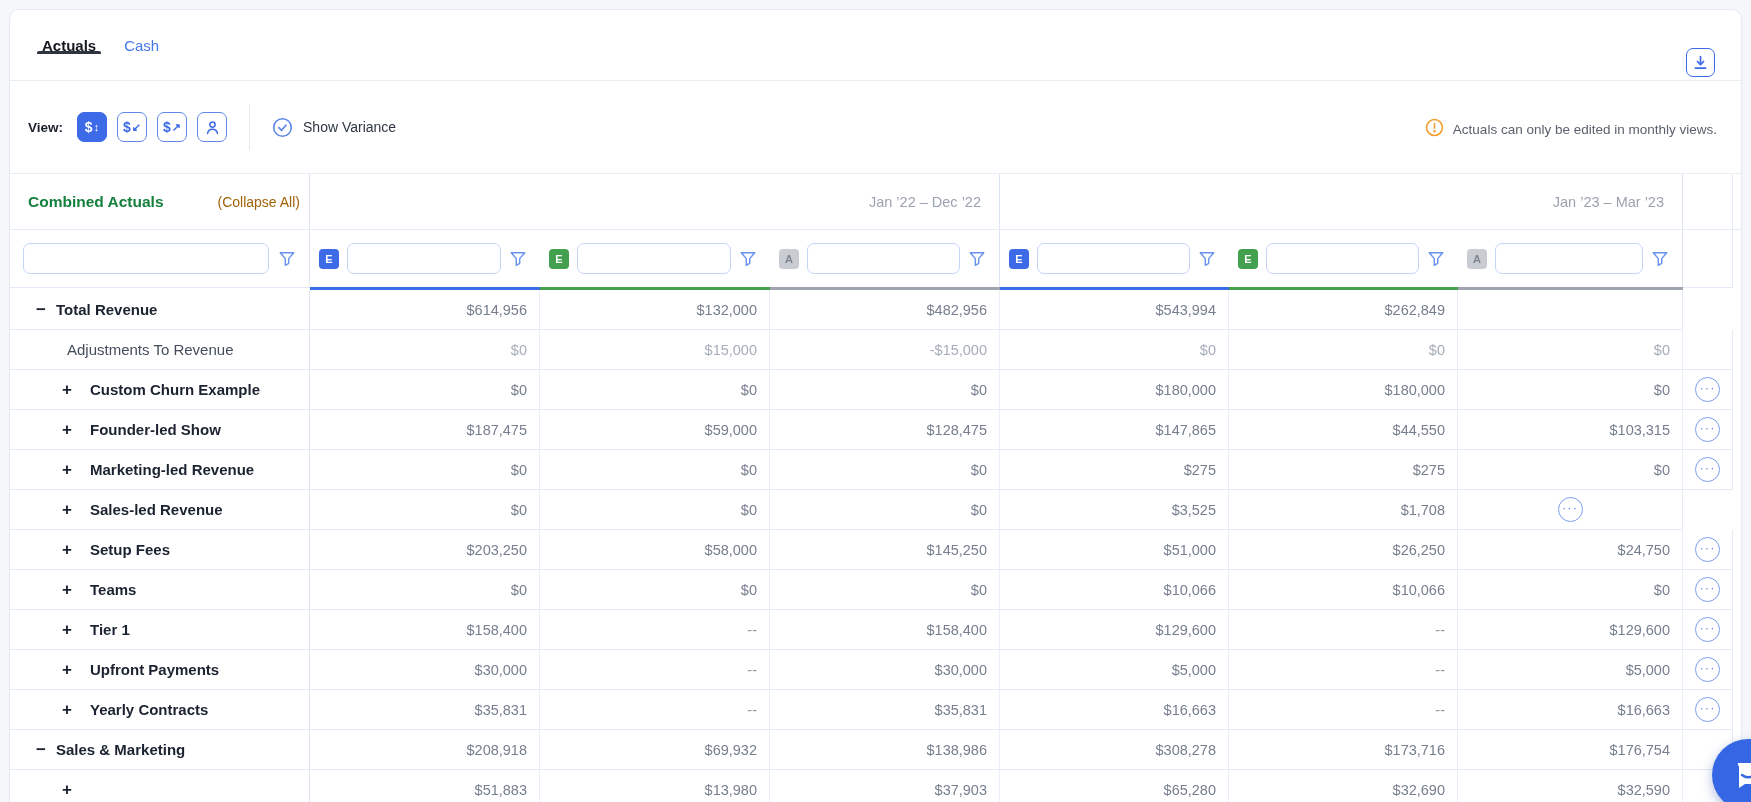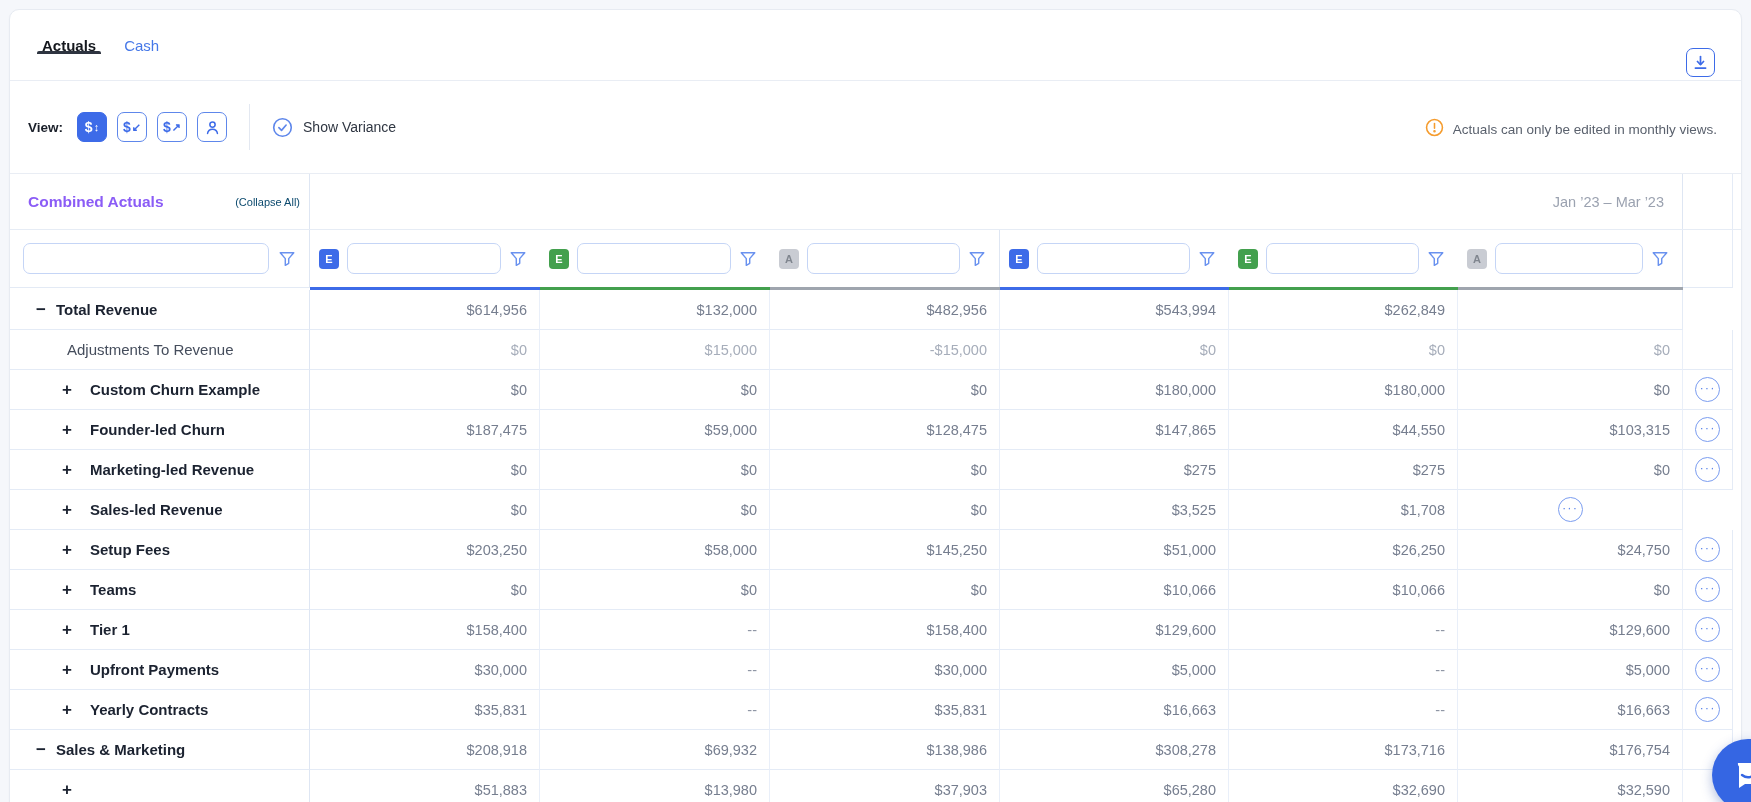--- a/index.html
+++ b/index.html
@@ -38,22 +38,22 @@
   .variance .lbl { font-size:14px; color:#2F3642; }
   .warn { margin-left:auto; display:flex; align-items:flex-end; gap:9px; }
   .warn .txt { font-size:13.5px; color:#5A616D; }
 
   
   .grid { display:grid; grid-template-columns:300px 230px 230px 230px 229px 229px 225px 50px; }
 
   .thead { height:56px; border-bottom:1px solid #E6ECF5; }
   .th-label { display:flex; align-items:center; justify-content:space-between;
               padding:0 9px 0 18px; border-right:1px solid #DEE6F3; }
-  .th-title { font-size:15.5px; font-weight:700; color:#8b5cf6; }
-  .th-collapse { font-size:11px; color:#0c4a6e; cursor:pointer; }
+  .th-title { font-size:15.5px; font-weight:700; color:#15803d; }
+  .th-collapse { font-size:14px; color:#a16207; cursor:pointer; }
   .th-group { display:flex; align-items:center; justify-content:flex-end;
               padding-right:18px; font-size:14.5px; color:#9BA2B0; }
   .th-group.g1 { grid-column:2 / span 3; border-right:1px solid #DEE6F3; }
   .th-group.g2 { grid-column:5 / span 3; border-right:1px solid #DEE6F3; }
   .th-gutter { border-right:1px solid #E4EBF6; }
 
   .filter-row { height:57px; }
   .f-label { display:flex; align-items:center; gap:9px; padding:0 13px;
              border-right:1px solid #DEE6F3; }
   .f-cell { display:flex; align-items:center; gap:8px; padding:0 13px 0 9px; }
@@ -154,20 +154,21 @@
       </svg>
       <span class="txt">Actuals can only be edited in monthly views.</span>
     </div>
   </div>
 
   <div class="thead grid">
     <div class="th-label">
       <span class="th-title">Combined Actuals</span>
       <span class="th-collapse">(Collapse All)</span>
     </div>
+    <div class="th-group g1">Jan ’22 – Dec ’22</div>
     <div class="th-group g2">Jan ’23 – Mar ’23</div>
     <div class="th-gutter"></div>
   </div>
 
   <div class="filter-row grid">
     <div class="f-label">
       <input class="f-input" value="" style="">
       <svg class="funnel" width="18" height="18" viewBox="0 0 20 20" fill="none" stroke="#6A92EF" stroke-width="1.6" stroke-linejoin="round">
         <path d="M2.5 3h15l-5.6 6.6v5.2l-3.8 2.2V9.6z"></path>
       </svg>
@@ -271,21 +272,21 @@
     <div class="cell val">$0</div>
     <div class="cell gutter-cell">
       <button class="ellipsis">
             <span>···</span>
           </button>
     </div>
   </div>
       <div class="row grid lvl1">
     <div class="cell label-cell">
       <span class="expander">+</span>
-      <span class="row-label">Founder-led Churn</span>
+      <span class="row-label">Founder-led Show</span>
     </div>
     <div class="cell val">$187,475</div>
     <div class="cell val">$59,000</div>
     <div class="cell val">$128,475</div>
     <div class="cell val">$147,865</div>
     <div class="cell val">$44,550</div>
     <div class="cell val">$103,315</div>
     <div class="cell gutter-cell">
       <button class="ellipsis">
             <span>···</span>

